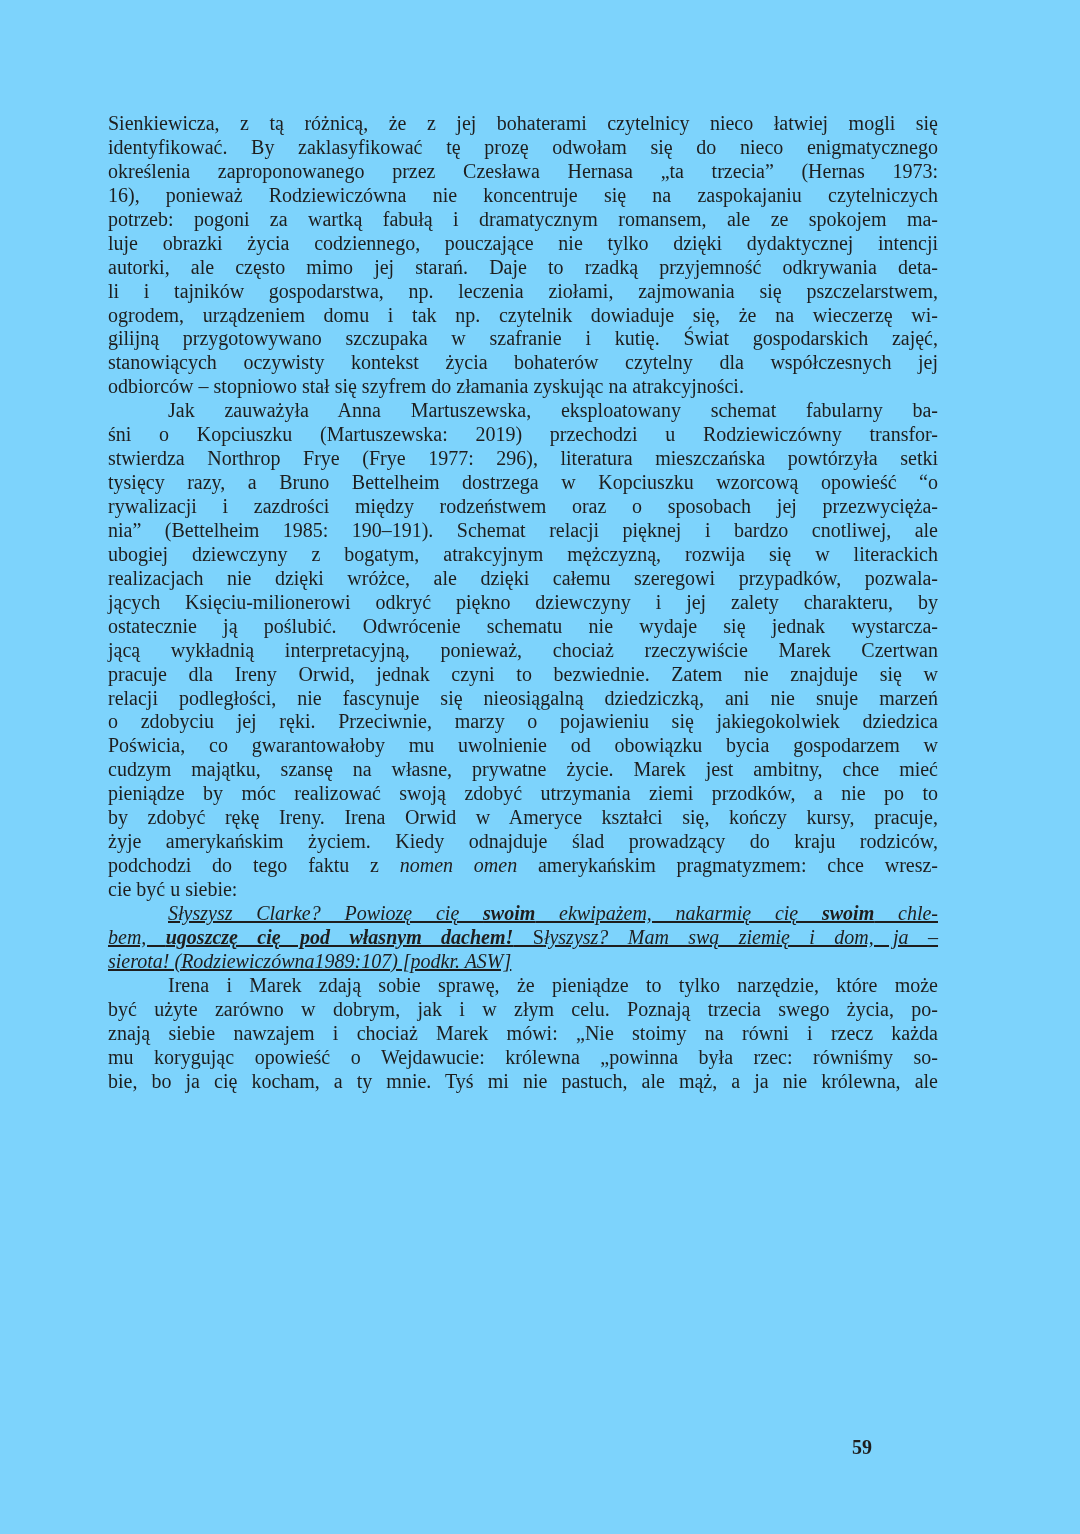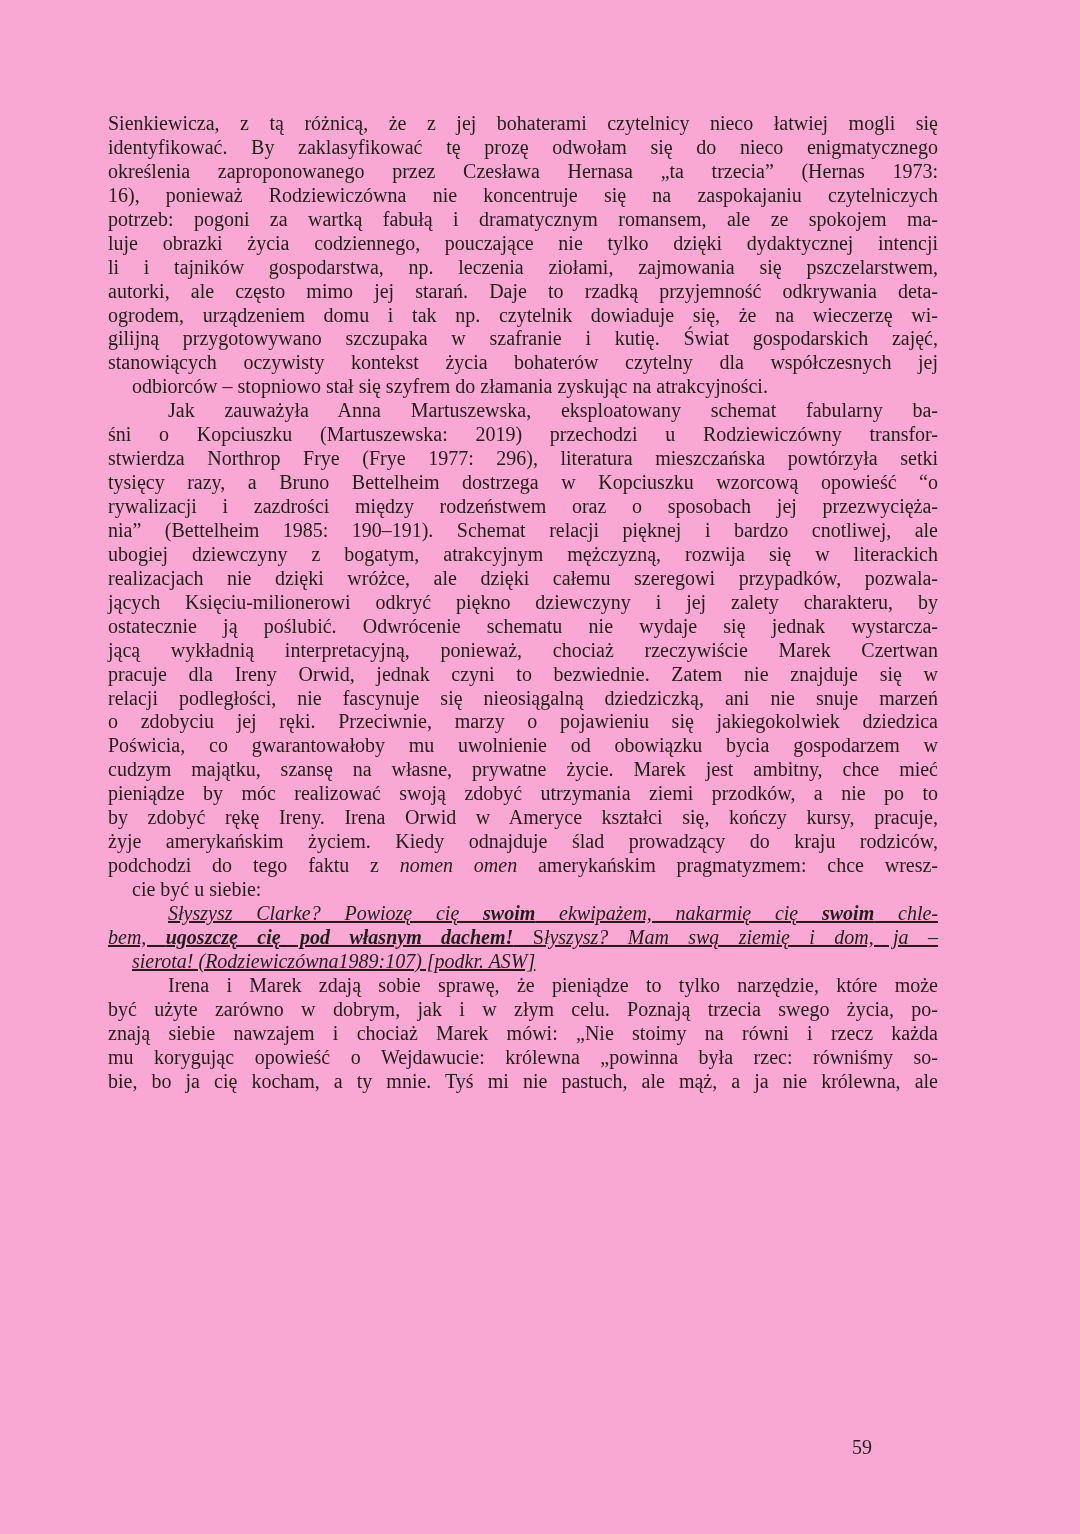--- a/index.html
+++ b/index.html
@@ -1,55 +1,55 @@
 <!DOCTYPE html>
 <html><head>
 <meta charset="utf-8">
 <style>
   html, body { margin: 0; padding: 0; background: #ffffff; }
   body { width: 1080px; height: 1534px; position: relative; overflow: hidden; }
-  .page { position: absolute; left: 0; top: 0; width: 1080px; height: 1534px; background: #f9a8d4; }
+  .page { position: absolute; left: 0; top: 0; width: 1080px; height: 1534px; background: #7dd3fc; }
   .text-block {
     position: absolute; left: 108px; top: 112px; width: 830px;
     font-family: "Liberation Serif", "DejaVu Serif", serif;
     font-size: 20px; line-height: 23.95px; color: #1e1e1e;
   }
   .line {
     display: block; height: 23.95px; white-space: nowrap;
     text-align: justify; text-align-last: justify; overflow: visible;
   }
-  .line.last { text-align-last: left; margin-left: 24px; }
+  .line.last { text-align-last: left; }
   .line.indent { padding-left: 60px; }
   .line.quote { font-style: italic; text-decoration: underline; }
   .line.quote.indent { padding-left: 60px; }
   .seg { white-space: pre; }
   .it { font-style: italic; }
   .b { font-weight: bold; }
   .roman { font-style: normal; }
   .page-number {
     position: absolute; left: 852px; top: 1436px;
     font-family: "Liberation Serif", "DejaVu Serif", serif;
-    font-size: 20px; color: #1e1e1e;
+    font-size: 20px; color: #1e1e1e; font-weight: bold;
   }
 </style>
 </head>
 <body>
 
 <div class="page">
   <div class="text-block">
 
     <div>
       <span class="line">Sienkiewicza, z tą różnicą, że z jej bohaterami czytelnicy nieco łatwiej mogli się</span>
       <span class="line">identyfikować. By zaklasyfikować tę prozę odwołam się do nieco enigmatycznego</span>
       <span class="line">określenia zaproponowanego przez Czesława Hernasa „ta trzecia” (Hernas 1973:</span>
       <span class="line">16), ponieważ Rodziewiczówna nie koncentruje się na zaspokajaniu czytelniczych</span>
       <span class="line">potrzeb: pogoni za wartką fabułą i dramatycznym romansem, ale ze spokojem ma-</span>
       <span class="line">luje obrazki życia codziennego, pouczające nie tylko dzięki dydaktycznej intencji</span>
+      <span class="line">autorki, ale często mimo jej starań. Daje to rzadką przyjemność odkrywania deta-</span>
       <span class="line">li i tajników gospodarstwa, np. leczenia ziołami, zajmowania się pszczelarstwem,</span>
-      <span class="line">autorki, ale często mimo jej starań. Daje to rzadką przyjemność odkrywania deta-</span>
       <span class="line">ogrodem, urządzeniem domu i tak np. czytelnik dowiaduje się, że na wieczerzę wi-</span>
       <span class="line">gilijną przygotowywano szczupaka w szafranie i kutię. Świat gospodarskich zajęć,</span>
       <span class="line">stanowiących oczywisty kontekst życia bohaterów czytelny dla współczesnych jej</span>
       <span class="line last">odbiorców – stopniowo stał się szyfrem do złamania zyskując na atrakcyjności.</span>
     </div>
 
     <div>
       <span class="line indent">Jak zauważyła Anna Martuszewska, eksploatowany schemat fabularny ba-</span>
       <span class="line">śni o Kopciuszku (Martuszewska: 2019) przechodzi u Rodziewiczówny transfor-</span>
       <span class="line">stwierdza Northrop Frye (Frye 1977: 296), literatura mieszczańska powtórzyła setki</span>

